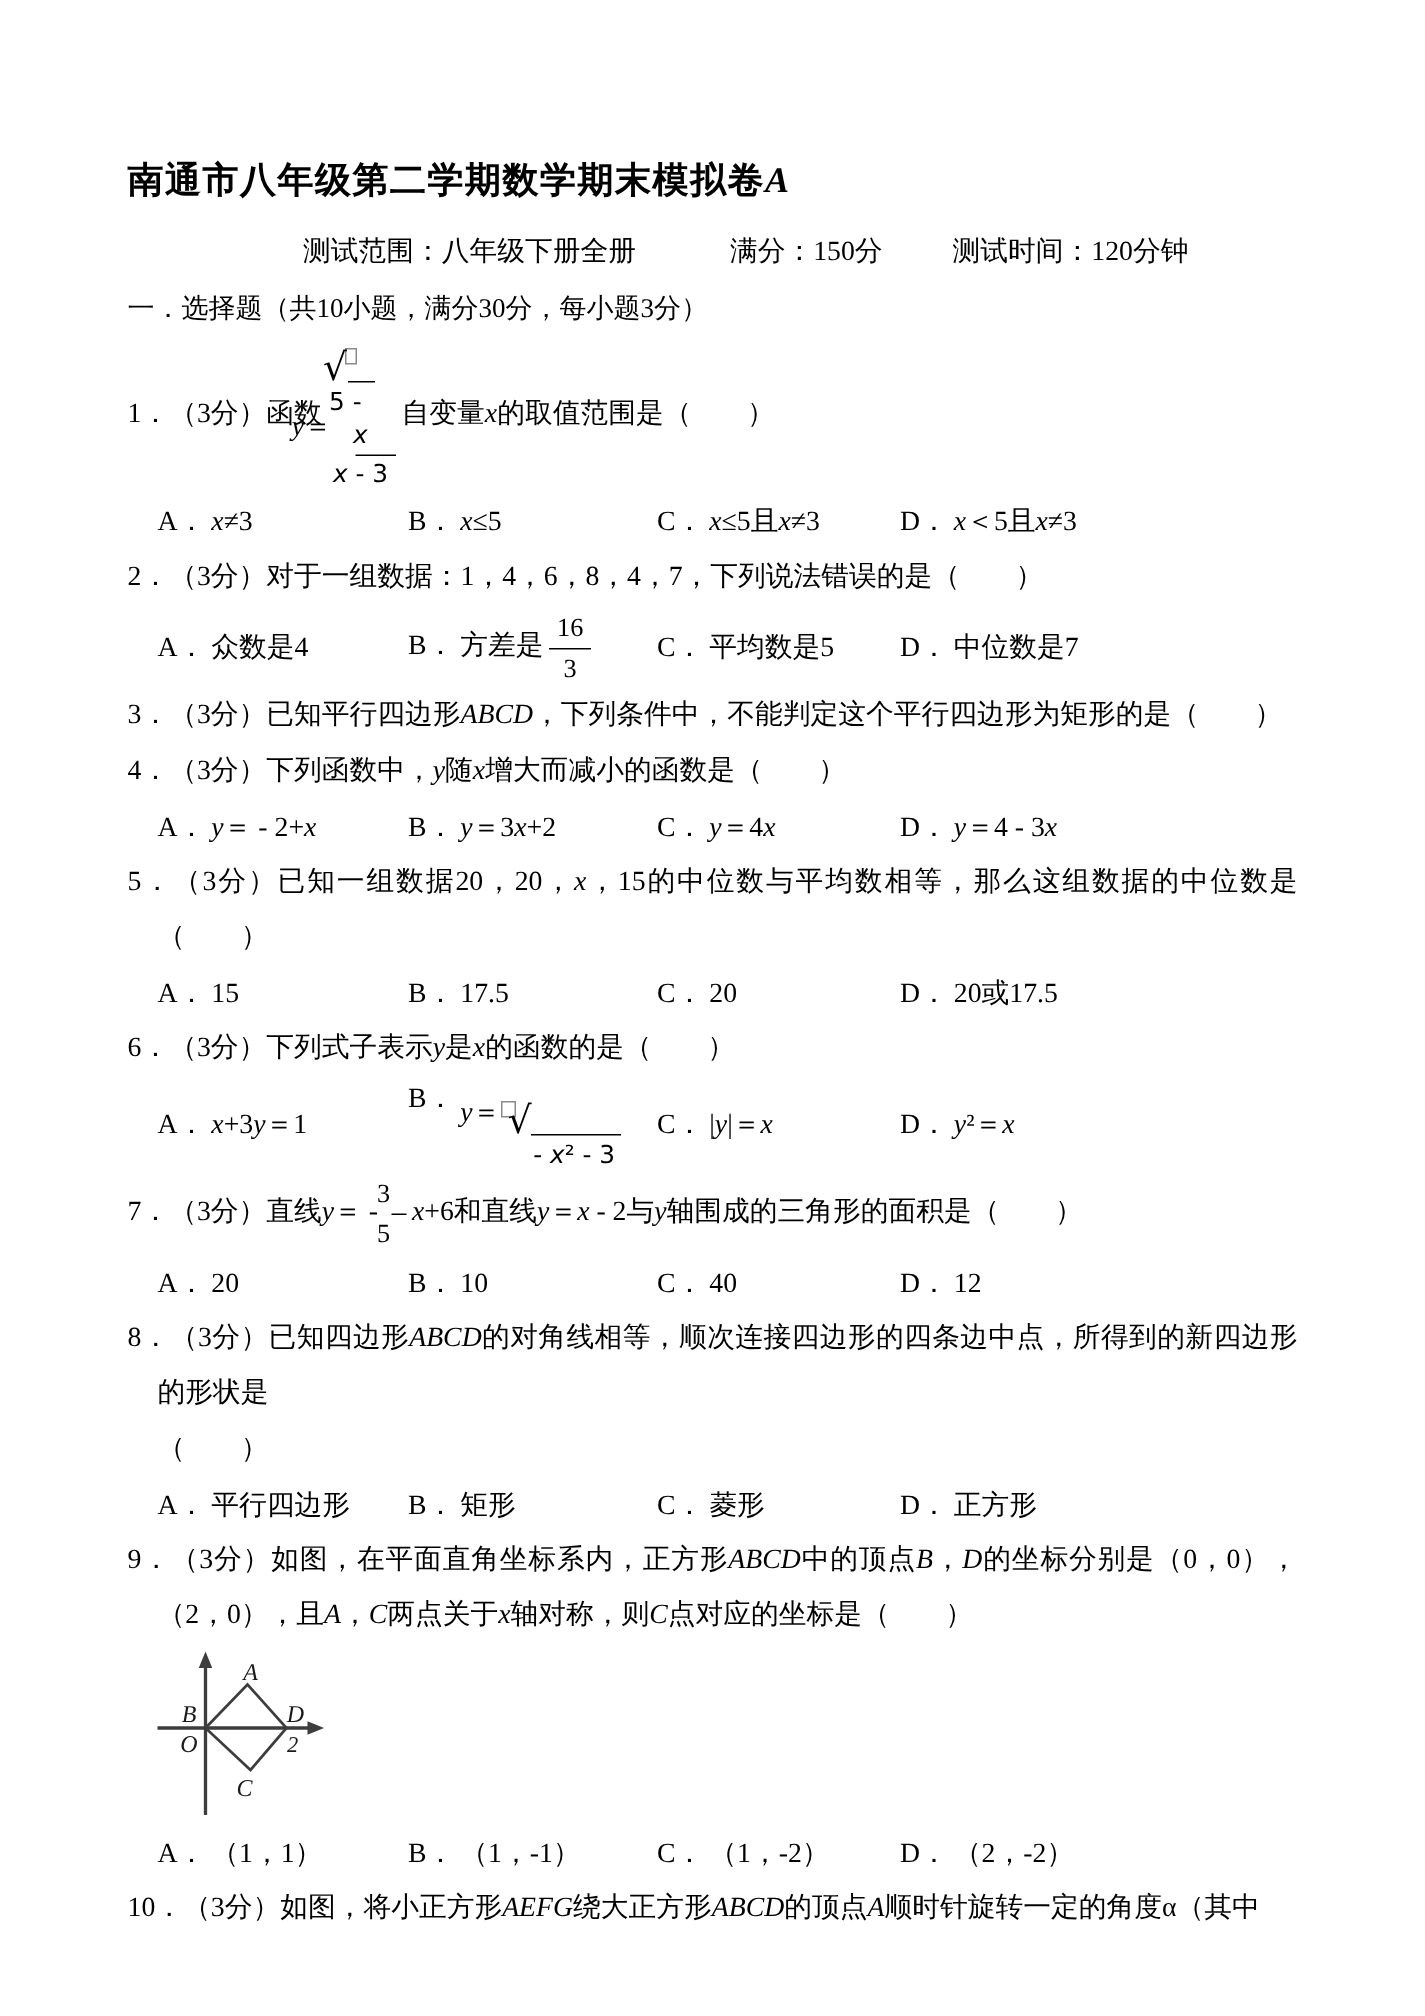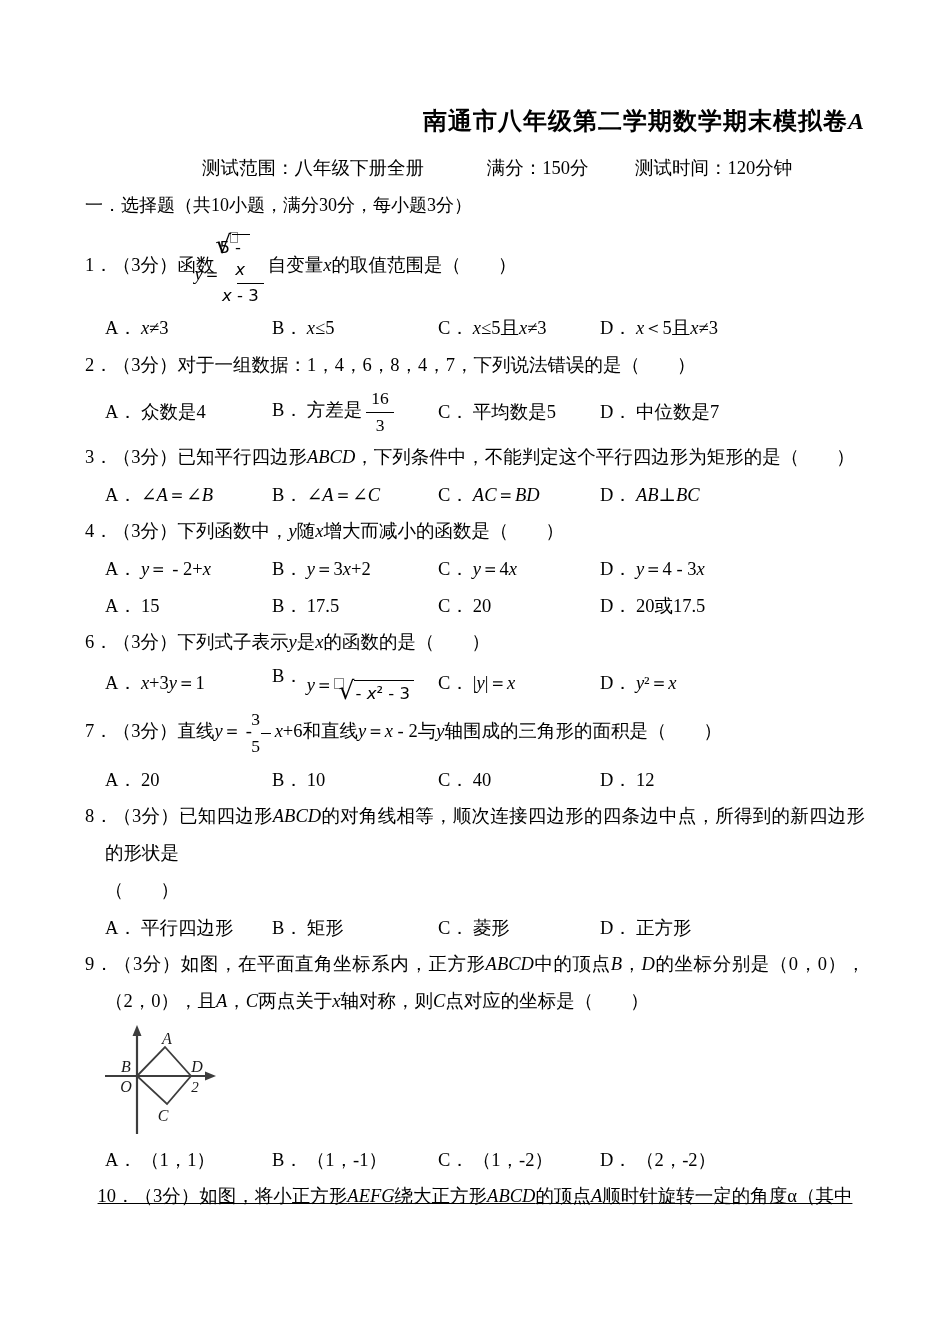--- a/index.html
+++ b/index.html
@@ -6,51 +6,51 @@
   .page{
     width:950px;height:1344px;box-sizing:border-box;margin:0 auto;
     background:#ffffff;color:#000;
     padding:104px 85px 0 85px;
     font-family:"Liberation Serif","DejaVu Serif",serif;
     font-size:18.5px;line-height:37px;
     overflow:hidden;
   }
   i{font-style:italic;}
   .title{
-    text-align:right;font-size:24px;font-weight:bold;
+    text-align:left;font-size:24px;font-weight:bold;
     margin:0 0 12px 0;line-height:34px;letter-spacing:1px;
   }
   .meta{padding-left:117px;line-height:37px;white-space:nowrap;}
   .meta .m2{margin-left:58px;font-family:Liberation Serif, serif;}
   .meta .m3{margin-left:42px;}
   .section{font-size:18px;font-weight:normal;margin:0;line-height:37px;}
   .q{margin:0;}
   .stem{
     margin:0;line-height:37px;text-align:justify;
     padding-left:20px;text-indent:-20px;
   }
-  .stem.nowrap{white-space:nowrap;text-align:center;text-decoration:underline;}
+  .stem.nowrap{white-space:nowrap;text-align:left;}
   .stem2{margin:0;padding-left:20px;line-height:37px;}
   .opts{
     display:grid;grid-template-columns:167px 166px 162px auto;
     padding-left:20px;align-items:center;min-height:37px;line-height:30px;
   }
   .opt{white-space:nowrap;}
   .olabel{margin-right:4px;}
   
   .frac{
     display:inline-block;vertical-align:middle;text-align:center;
     margin:3px 4px;font-size:17.5px;line-height:1.25;
   }
   .fnum{display:block;border-bottom:1.6px solid #000;padding:1px 5px 2px 5px;}
   .fden{display:block;padding:2px 5px 0 5px;}
   
   .sqrt{display:inline-flex;align-items:flex-start;}
   .rsign{font-size:25px;line-height:22px;margin-right:-1px;font-family:"DejaVu Sans",sans-serif;}
-  .rad{border-top:1.6px solid #000;padding:2px 4px 0 2px;line-height:22px;}
+  .rad{border-top:1.6px solid #000;padding:2px 4px 0 2px;line-height:22px;margin-top:20px;}
   .idxbox{
     display:inline-block;width:8px;height:9px;border:1.4px solid #8a8a8a;
     margin:-2px -5px 0 0;align-self:flex-start;background:#fff;
   }
   .msans{font-family:"DejaVu Sans",sans-serif;font-size:16.5px;}
   .low{display:inline-block;vertical-align:-9px;}
   
   .figure{margin:4px 0 2px 10px;display:block;}
   .figure text{font-size:16px;font-style:italic;fill:#1a1a1a;}
   .figure text.tick{font-size:15px;font-style:italic;}
@@ -89,39 +89,34 @@
     <div class="opts">
       <span class="opt"><span class="olabel">A．</span><span>众数是4</span></span>
       <span class="opt"><span class="olabel">B．</span><span>方差是</span><span class="frac"><span class="fnum">16</span><span class="fden">3</span></span></span>
       <span class="opt"><span class="olabel">C．</span><span>平均数是5</span></span>
       <span class="opt"><span class="olabel">D．</span><span>中位数是7</span></span>
     </div>
   </div>
 
   <div class="q">
     <p class="stem">3．（3分）已知平行四边形<i>ABCD</i>，下列条件中，不能判定这个平行四边形为矩形的是（　　）</p>
-    <div class="opts">
-      <span class="opt"><span class="olabel">A．</span><span>∠<i>A</i>＝∠<i>B</i></span></span>
-      <span class="opt"><span class="olabel">B．</span><span>∠<i>A</i>＝∠<i>C</i></span></span>
-      <span class="opt"><span class="olabel">C．</span><span><i>AC</i>＝<i>BD</i></span></span>
-      <span class="opt"><span class="olabel">D．</span><span><i>AB</i>⊥<i>BC</i></span></span>
-    </div>
   </div>
 
   <div class="q">
     <p class="stem">4．（3分）下列函数中，<i>y</i>随<i>x</i>增大而减小的函数是（　　）</p>
     <div class="opts">
       <span class="opt"><span class="olabel">A．</span><span><i>y</i>＝ - 2+<i>x</i></span></span>
       <span class="opt"><span class="olabel">B．</span><span><i>y</i>＝3<i>x</i>+2</span></span>
       <span class="opt"><span class="olabel">C．</span><span><i>y</i>＝4<i>x</i></span></span>
       <span class="opt"><span class="olabel">D．</span><span><i>y</i>＝4 - 3<i>x</i></span></span>
     </div>
   </div>
 
   <div class="q">
+    <p class="stem">5．（3分）已知一组数据20，20，<i>x</i>，15的中位数与平均数相等，那么这组数据的中位数是（　　）</p>
     <div class="opts">
       <span class="opt"><span class="olabel">A．</span><span>15</span></span>
       <span class="opt"><span class="olabel">B．</span><span>17.5</span></span>
       <span class="opt"><span class="olabel">C．</span><span>20</span></span>
       <span class="opt"><span class="olabel">D．</span><span>20或17.5</span></span>
     </div>
   </div>
 
   <div class="q">
     <p class="stem">6．（3分）下列式子表示<i>y</i>是<i>x</i>的函数的是（　　）</p>

